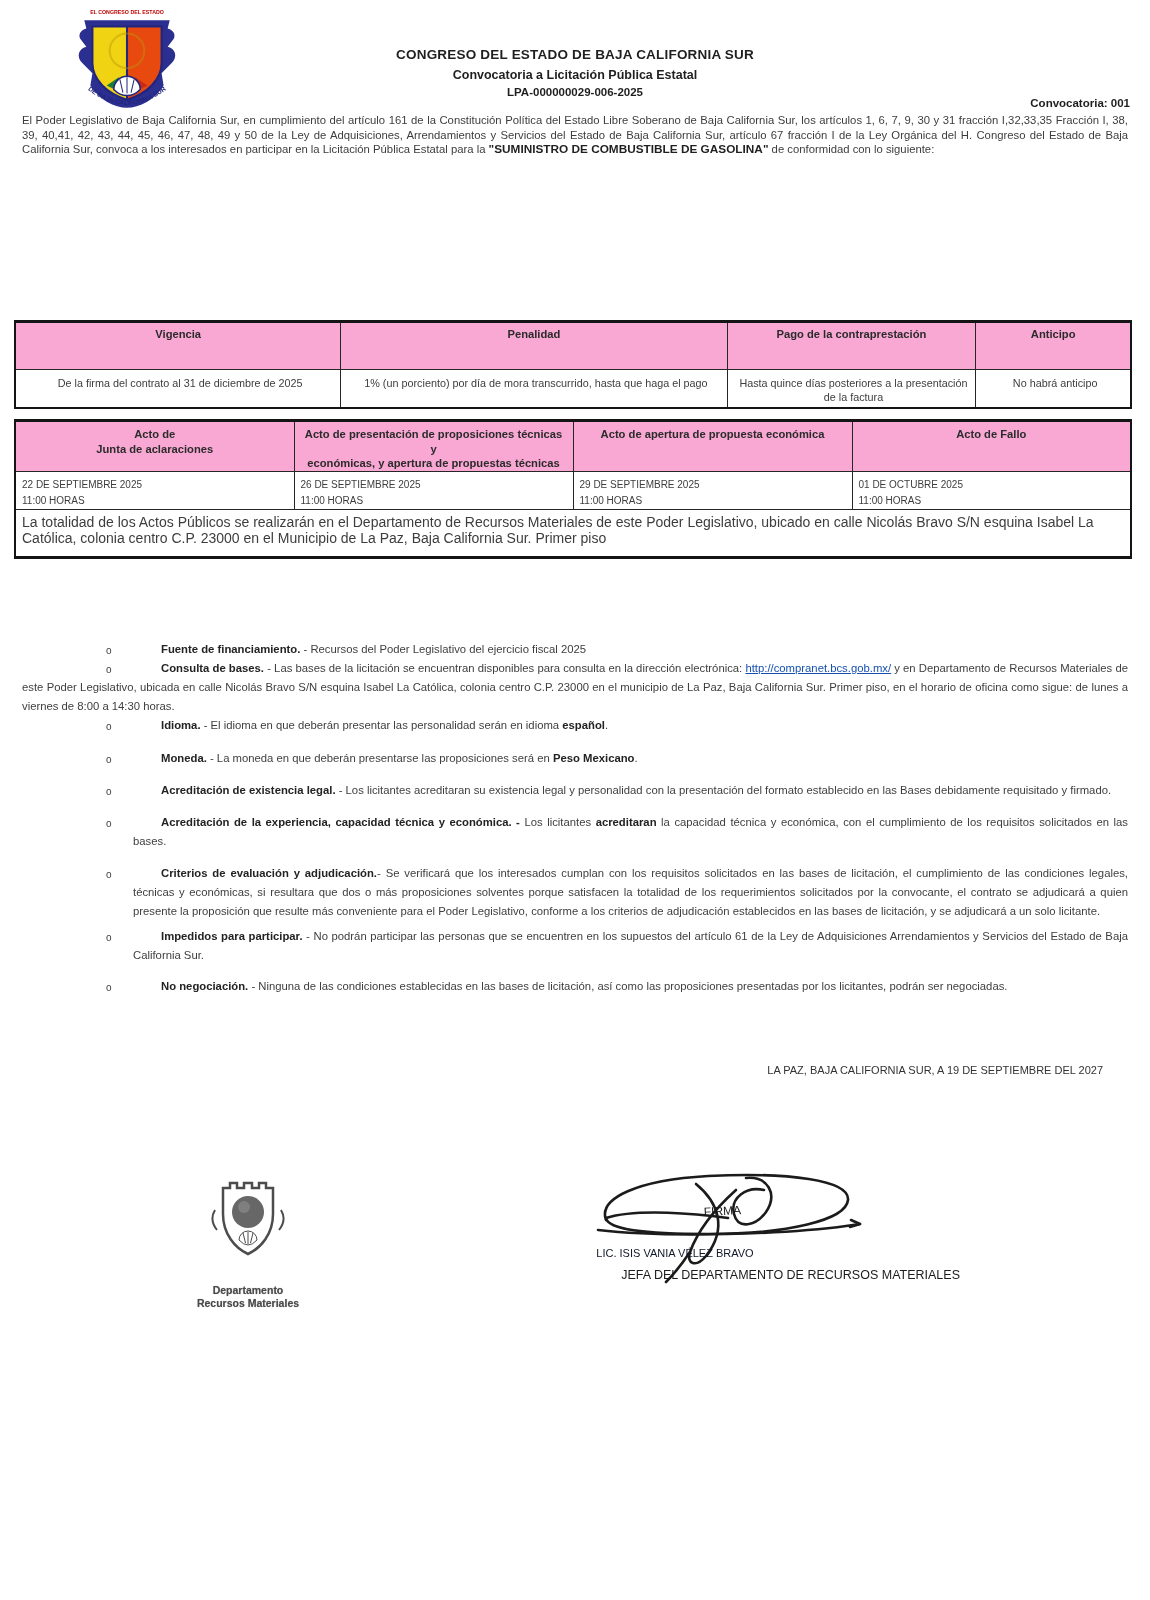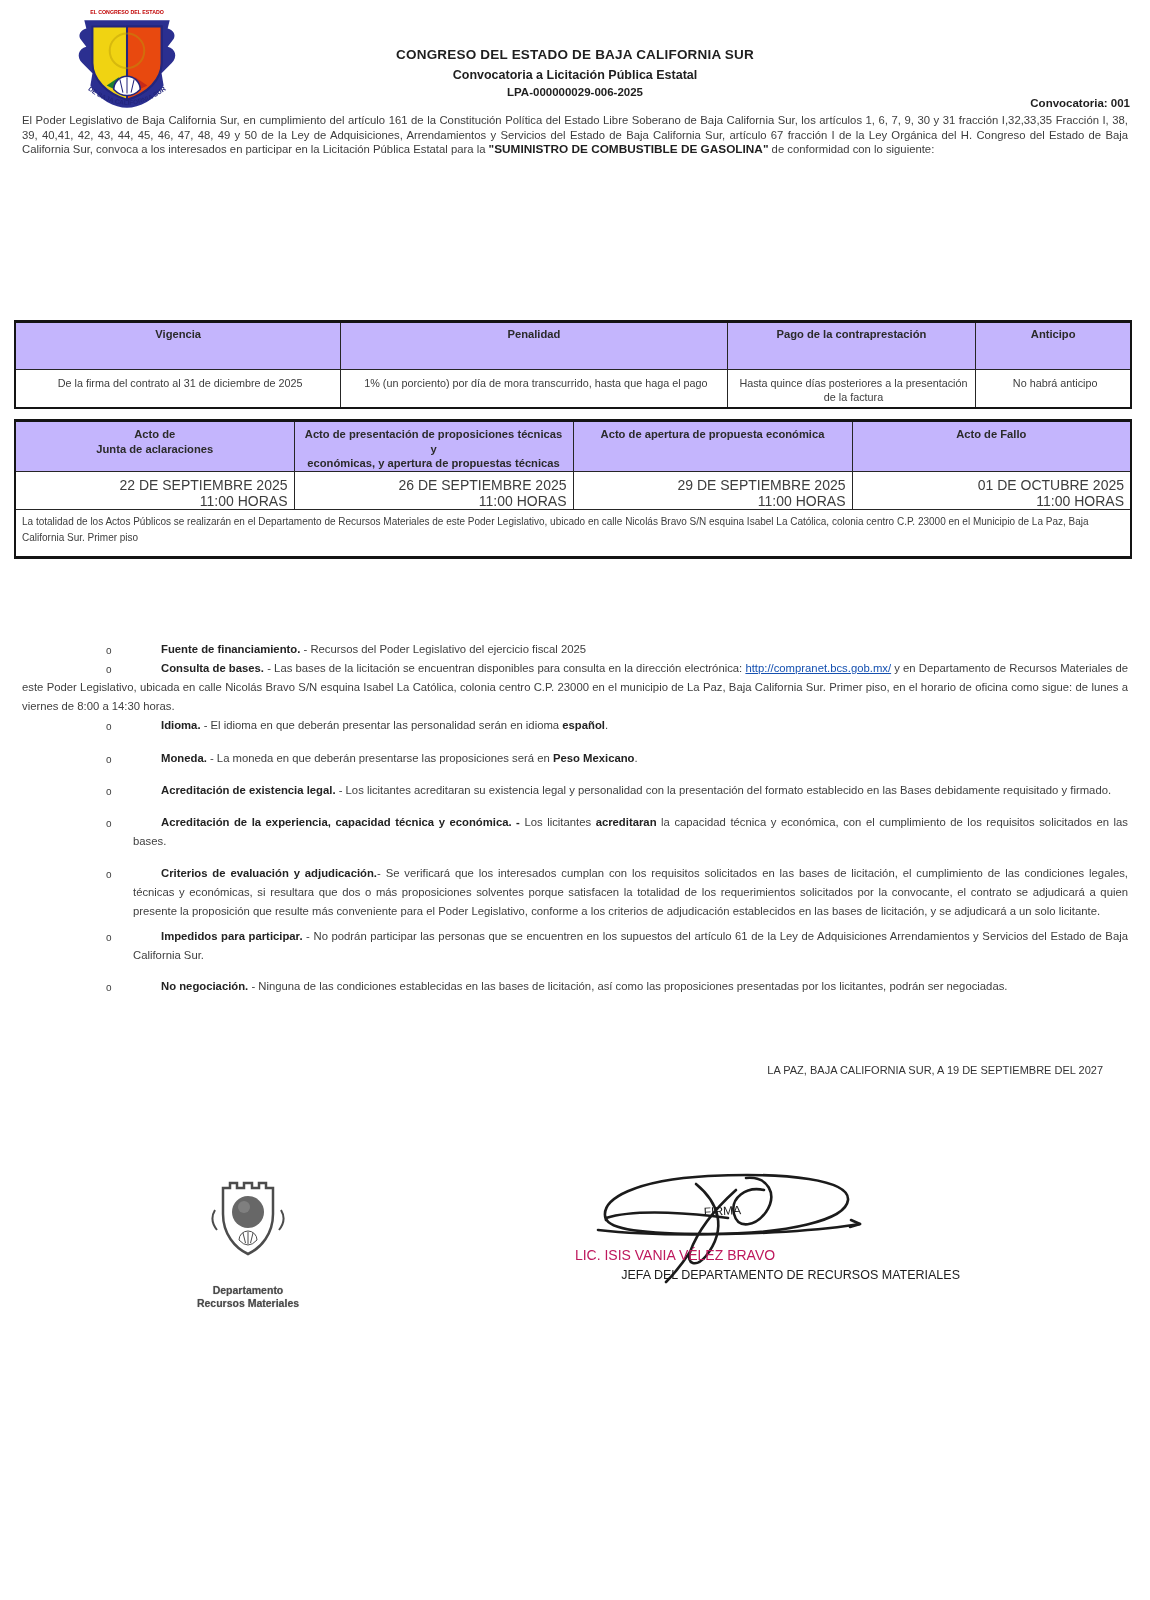--- a/index.html
+++ b/index.html
@@ -19,44 +19,44 @@
   .intro .b{font-weight:bold;color:#1f1f1f;font-size:11.8px;}
 
   .lic{position:absolute;left:22px;top:230px;font-size:12px;line-height:22px;color:#3d3d3d;}
   .lic .val{font-weight:bold;color:#161616;font-size:13.8px;}
 
   
   table{border-collapse:collapse;table-layout:fixed;position:absolute;left:14px;width:1118px;}
   .t1{top:320px;border:2px solid #141414;border-top-width:3px;}
   .t2{top:419px;border:2px solid #141414;border-top-width:3px;border-bottom-width:3px;}
   th,td{border:1px solid #262626;font-weight:normal;}
-  th{background:#c4b5fd;font-size:11.2px;font-weight:bold;color:#2b2b2b;text-align:center;vertical-align:top;padding:5px 6px 0 6px;}
+  th{background:#f9a8d4;font-size:11.2px;font-weight:bold;color:#2b2b2b;text-align:center;vertical-align:top;padding:5px 6px 0 6px;}
   .t1 th{height:41px;}
   .t1 td{height:31px;vertical-align:top;padding:6px 4px 0 8px;font-size:10.8px;text-align:center;line-height:14px;color:#3d3d3d;}
   .t2 th{height:34px;line-height:14.5px;}
-  .t2 td.slot{height:32px;vertical-align:top;padding:5px 6px 0 6px;font-size:14px;text-align:right;line-height:16px;color:#3d3d3d;}
-  .t2 td.foot{height:42px;vertical-align:top;text-align:left;padding:4px 8px 0 6px;font-size:10px;line-height:16.5px;color:#3d3d3d;}
+  .t2 td.slot{height:32px;vertical-align:top;padding:5px 6px 0 6px;font-size:10px;text-align:left;line-height:16px;color:#3d3d3d;}
+  .t2 td.foot{height:42px;vertical-align:top;text-align:left;padding:4px 8px 0 6px;font-size:14px;line-height:16.5px;color:#3d3d3d;}
 
   
   .bullets{position:absolute;left:22px;top:640px;width:1106px;list-style:none;margin:0;padding:0;}
   .bullet{position:relative;padding-left:111px;text-align:justify;font-size:11.3px;line-height:19px;color:#3e3e3e;}
   .bullet .marker{position:absolute;left:84px;top:1px;font-size:10px;color:#3e3e3e;text-indent:0;}
   .bullet.full{padding-left:0;text-indent:111px;}
   .bt{font-weight:bold;color:#232323;padding-left:28px;}
   .b2{font-weight:bold;color:#232323;}
   .link{color:#1550b0;text-decoration:underline;cursor:pointer;}
 
   .dateline{position:absolute;right:47px;top:1064px;font-size:11px;color:#333;}
 
   
   .stamp{position:absolute;left:186px;top:1176px;width:124px;text-align:center;}
   .stamp-caption{margin-top:4px;font-size:10.5px;font-weight:bold;color:#4a4a4a;line-height:13px;
                  text-shadow:0 0 1px #9a9a9a;}
   .sig-svg{position:absolute;left:578px;top:1168px;}
-  .sig-name{position:absolute;left:440px;top:1247px;width:470px;text-align:center;font-size:14px;color:#be185d;}
+  .sig-name{position:absolute;left:440px;top:1247px;width:470px;text-align:center;font-size:11px;color:#0f172a;}
   .sig-title{position:absolute;left:400px;top:1268px;width:560px;text-align:right;font-size:12.5px;color:#1c1c1c;}
 </style>
 </head>
 <body>
 
 <div class="page">
 
   <svg class="logo" viewBox="0 0 120 104">
     <text x="60" y="8" font-size="5.2" fill="#c00000" text-anchor="middle" font-weight="bold">EL CONGRESO DEL ESTADO</text>
     <path d="M18 14 h84 l-2 8 c6 2 8 6 6 10 l-6 8 c8 2 10 10 4 16 l-10 10 2 12 c-8 14 -24 22 -36 22 c-12 0 -28 -8 -36 -22 l2 -12 -10 -10 c-6 -6 -4 -14 4 -16 l-6 -8 c-2 -4 0 -8 6 -10 z" fill="#2b2f90"></path>

